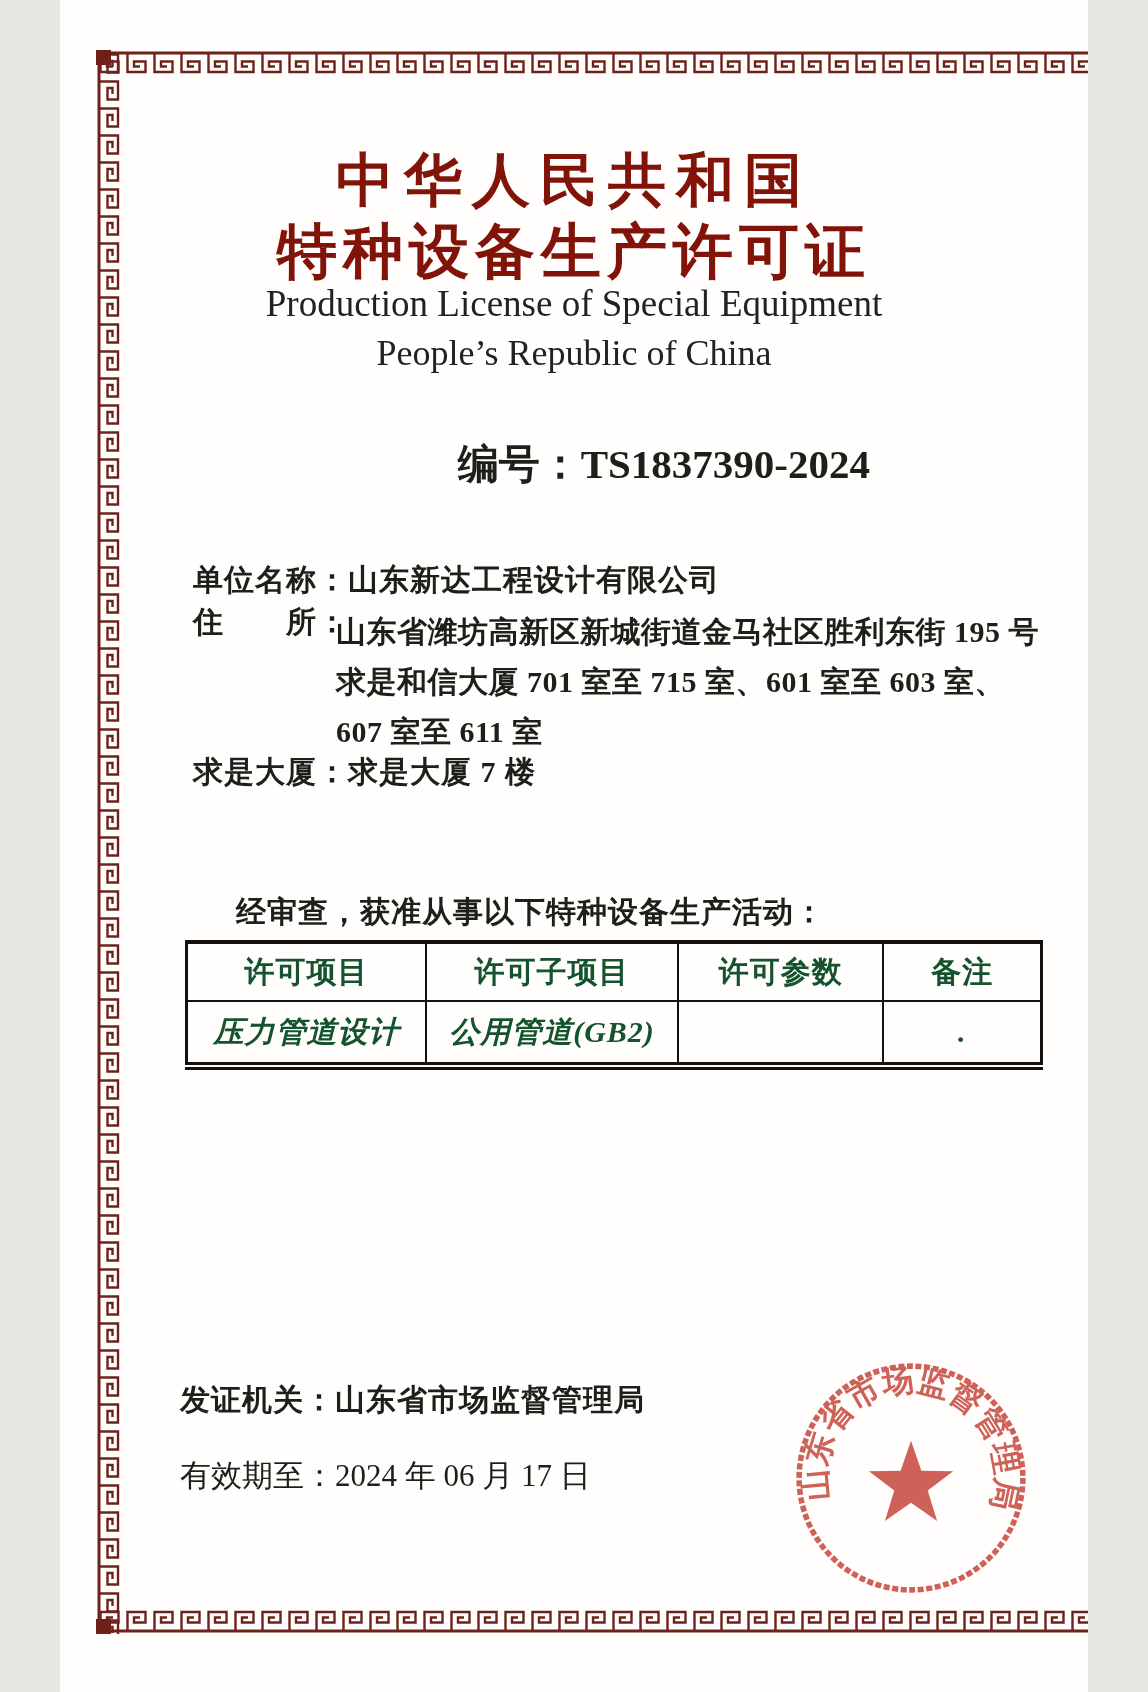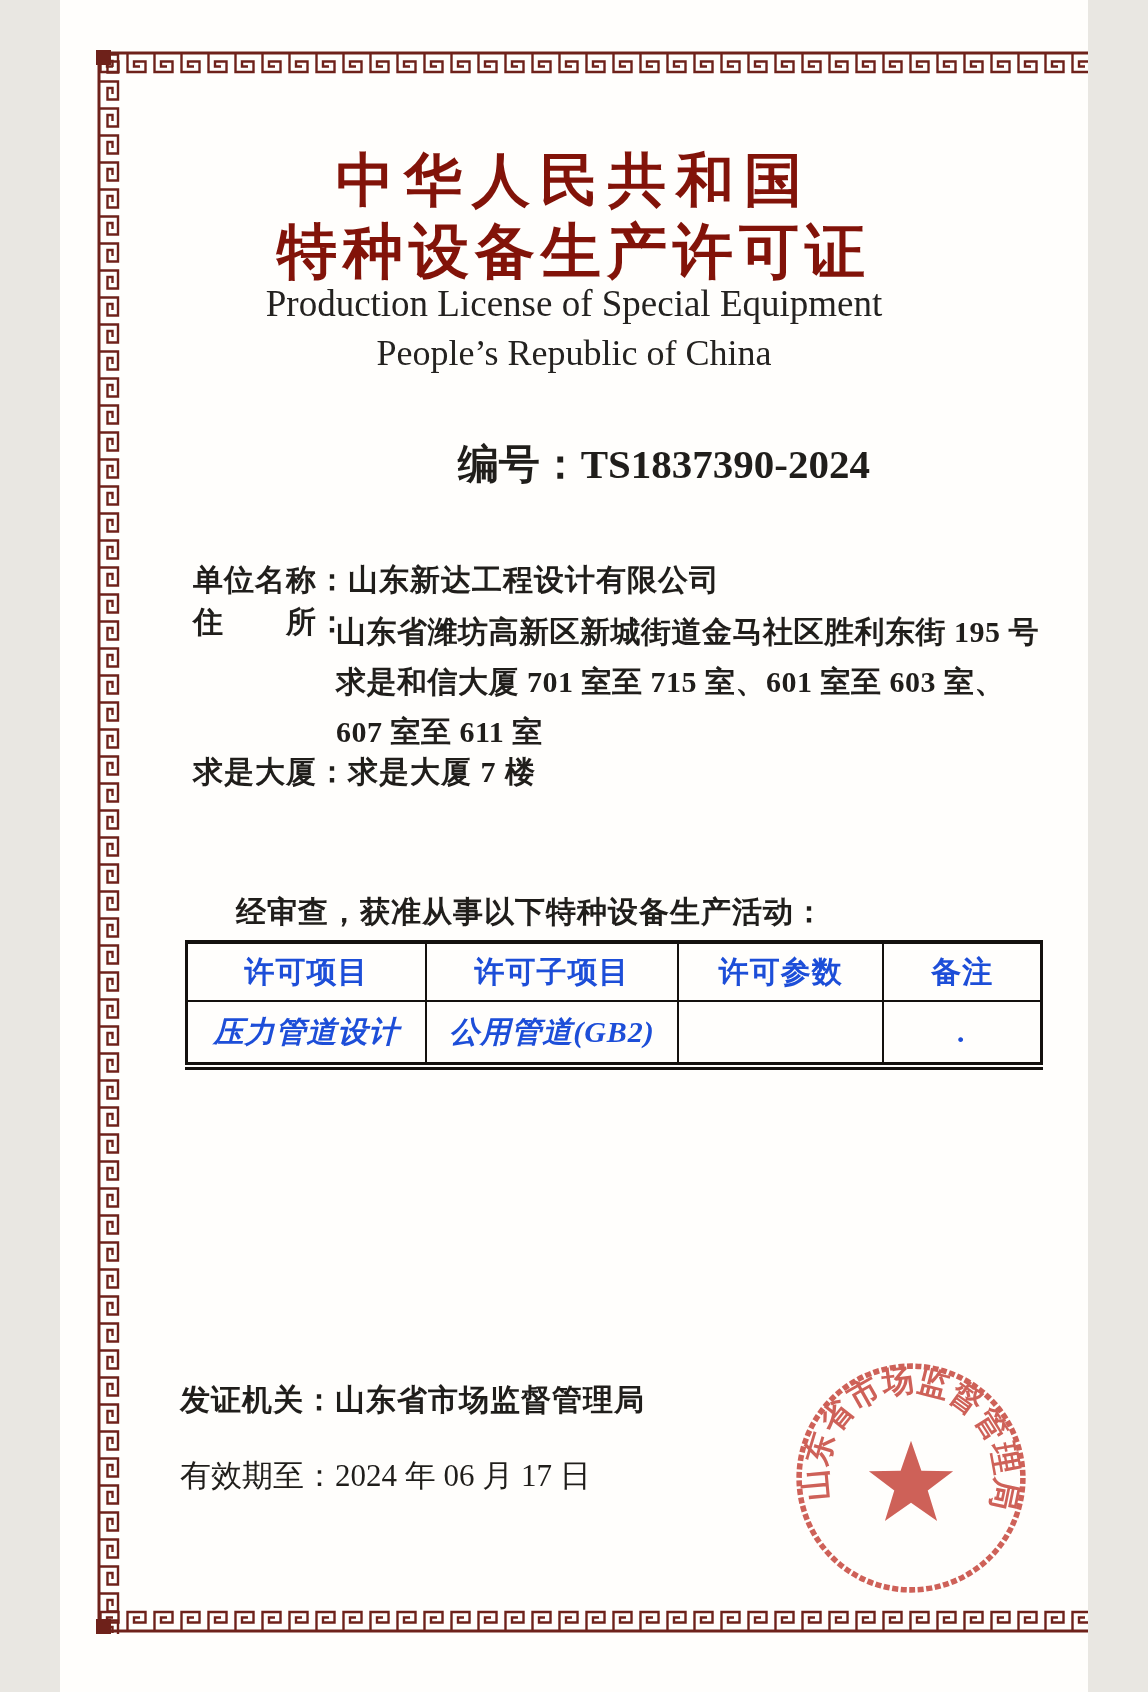--- a/index.html
+++ b/index.html
@@ -42,21 +42,21 @@
     border-collapse:collapse;table-layout:fixed;
     border-top:4px solid #14110e;
     border-left:3px solid #14110e;
     border-right:3px solid #14110e;
     border-bottom:8px double #14110e;
   }
   .lic-table th,.lic-table td{
     border-left:2.5px solid #14110e;
     font-size:30px;font-weight:600;letter-spacing:1px;
     text-align:center;vertical-align:middle;
-    color:#1d4ed8;
+    color:#14532d;
   }
   .lic-table th:first-child,.lic-table td:first-child{border-left:none;}
   .lic-table thead th{height:54px;border-bottom:2.5px solid #14110e;}
   .lic-table tbody td{height:58px;font-style:italic;}
   
   .authority{position:absolute;left:120px;top:1385px;}
   .valid{position:absolute;left:120px;top:1455px;font-size:31px;font-weight:400;}
   .issue{position:absolute;left:558px;top:1455px;font-size:31px;font-weight:600;}
   
   .stamp{

